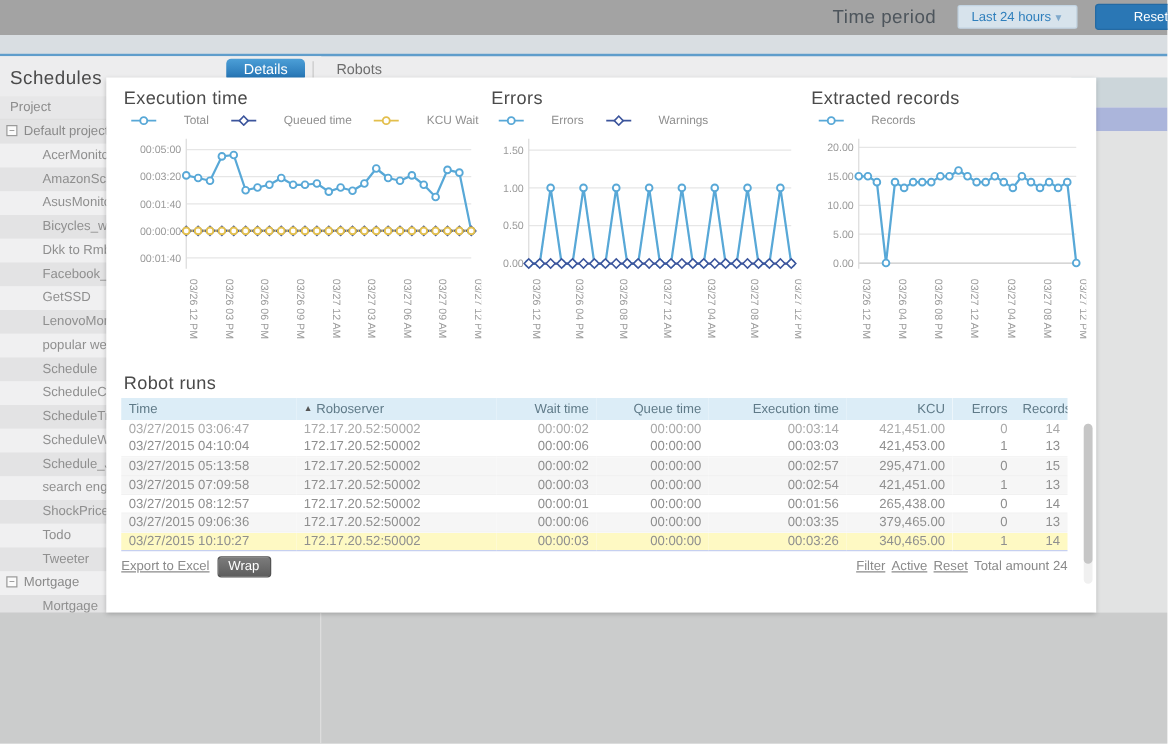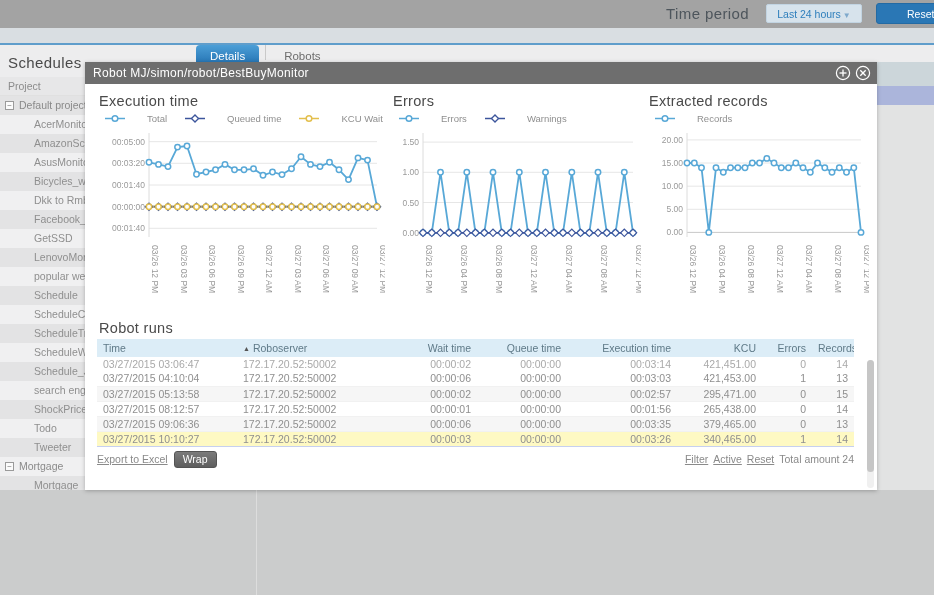--- a/index.html
+++ b/index.html
@@ -20,21 +20,21 @@
   .sb-title { font-size:15px; color:#4a4a4a; letter-spacing:.4px; padding:9px 0 6px 8px; }
   .sb-header { font-size:10.5px; color:#8c8c8c; background:#e7e7e8; padding:3px 0 3px 8px; border-bottom:1px solid #e0e0e0; cursor:pointer; }
   .tree-row { height:19px; line-height:19px; font-size:10.5px; color:#8f8f8f; white-space:nowrap; overflow:hidden; cursor:pointer; }
   .tree-row.shade { background:#e3e3e4; }
   .tree-row.lite { background:#f0f0f1; }
   .tree-toggle { display:inline-block; width:9px; height:9px; line-height:7px; font-size:8px; text-align:center; border:1px solid #9a9a9a; color:#7a7a7a; background:#fbfbfb; margin:0 5px 0 5px; vertical-align:1px; }
   .tree-group-label { color:#8a8a8a; }
   .tree-item-label { padding-left:34px; display:inline-block; }
 
   
-  .tabs { position:absolute; top:45px; left:196px; height:22px; z-index:2; display:flex; }
+  .tabs { position:absolute; top:45px; left:181px; height:22px; z-index:2; display:flex; align-items:center; }
   .tab { font-family:inherit; font-size:11.5px; border:none; background:none; color:#6d6d6d; cursor:pointer; padding:3px 12px; }
   .tab.active { background:linear-gradient(#4c9fd7,#1f6dae); color:#fff; border-radius:4px; padding:3px 14px; }
   .tab-divider { width:1px; height:15px; background:#c9c9c9; margin:0 6px; }
 
   
   .band1 { position:absolute; top:62px; left:857px; width:77px; height:24px; background:#ccd6da; }
   .band2 { position:absolute; top:86px; left:857px; width:77px; height:19px; background:#abb5db; }
   .rightbg { position:absolute; top:105px; left:857px; width:77px; height:385px; background:#e2e3e3; }
 
   
@@ -125,39 +125,20 @@
   </div>
 
   <div class="band1"></div>
   <div class="band2"></div>
   <div class="rightbg"></div>
   <div class="bottom-area">
     <div class="v-divider"></div>
   </div>
 
   <div class="modal">
-    <div class="modal-header">
-      <span class="modal-title">Robot MJ/simon/robot/BestBuyMonitor</span>
-      <span class="modal-icons">
-        <span class="micon">
-          <svg width="16" height="16" viewBox="0 0 16 16">
-              <circle cx="8" cy="8" r="6.6" fill="none" stroke="#fff" stroke-width="1.2"></circle>
-              <line x1="8" y1="4.5" x2="8" y2="11.5" stroke="#fff" stroke-width="1.3"></line>
-              <line x1="4.5" y1="8" x2="11.5" y2="8" stroke="#fff" stroke-width="1.3"></line>
-            </svg>
-        </span>
-        <span class="micon">
-          <svg width="16" height="16" viewBox="0 0 16 16">
-              <circle cx="8" cy="8" r="6.6" fill="none" stroke="#fff" stroke-width="1.2"></circle>
-              <line x1="5.3" y1="5.3" x2="10.7" y2="10.7" stroke="#fff" stroke-width="1.3"></line>
-              <line x1="10.7" y1="5.3" x2="5.3" y2="10.7" stroke="#fff" stroke-width="1.3"></line>
-            </svg>
-        </span>
-      </span>
-    </div>
     <div class="modal-body">
       <div class="charts-row" id="charts-row">
           <div class="chart-panel" style="width: 288px;"><div class="chart-title">Execution time</div><div class="legend">
               <span class="legend-item">
                 <svg width="24" height="9">
                   <line x1="2" y1="4.5" x2="22" y2="4.5" stroke="#58a8d7" stroke-width="1.5"></line>
                   <circle cx="12" cy="4.5" r="2.8" fill="#fff" stroke="#58a8d7" stroke-width="1.5"></circle>
                 </svg>
                 <span>Total</span>
               </span>
@@ -463,20 +444,30 @@
                 <tr class="alt">
                   <td style="text-align:left">03/27/2015 05:13:58</td>
                   <td style="text-align:left">172.17.20.52:50002</td>
                   <td style="text-align:right">00:00:02</td>
                   <td style="text-align:right">00:00:00</td>
                   <td style="text-align:right">00:02:57</td>
                   <td style="text-align:right">295,471.00</td>
                   <td style="text-align:right">0</td>
                   <td style="text-align:right">15</td>
                 </tr>
+                <tr class="alt">
+                  <td style="text-align:left">03/27/2015 07:09:58</td>
+                  <td style="text-align:left">172.17.20.52:50002</td>
+                  <td style="text-align:right">00:00:03</td>
+                  <td style="text-align:right">00:00:00</td>
+                  <td style="text-align:right">00:02:54</td>
+                  <td style="text-align:right">421,451.00</td>
+                  <td style="text-align:right">1</td>
+                  <td style="text-align:right">13</td>
+                </tr>
                 <tr class="">
                   <td style="text-align:left">03/27/2015 08:12:57</td>
                   <td style="text-align:left">172.17.20.52:50002</td>
                   <td style="text-align:right">00:00:01</td>
                   <td style="text-align:right">00:00:00</td>
                   <td style="text-align:right">00:01:56</td>
                   <td style="text-align:right">265,438.00</td>
                   <td style="text-align:right">0</td>
                   <td style="text-align:right">14</td>
                 </tr>

